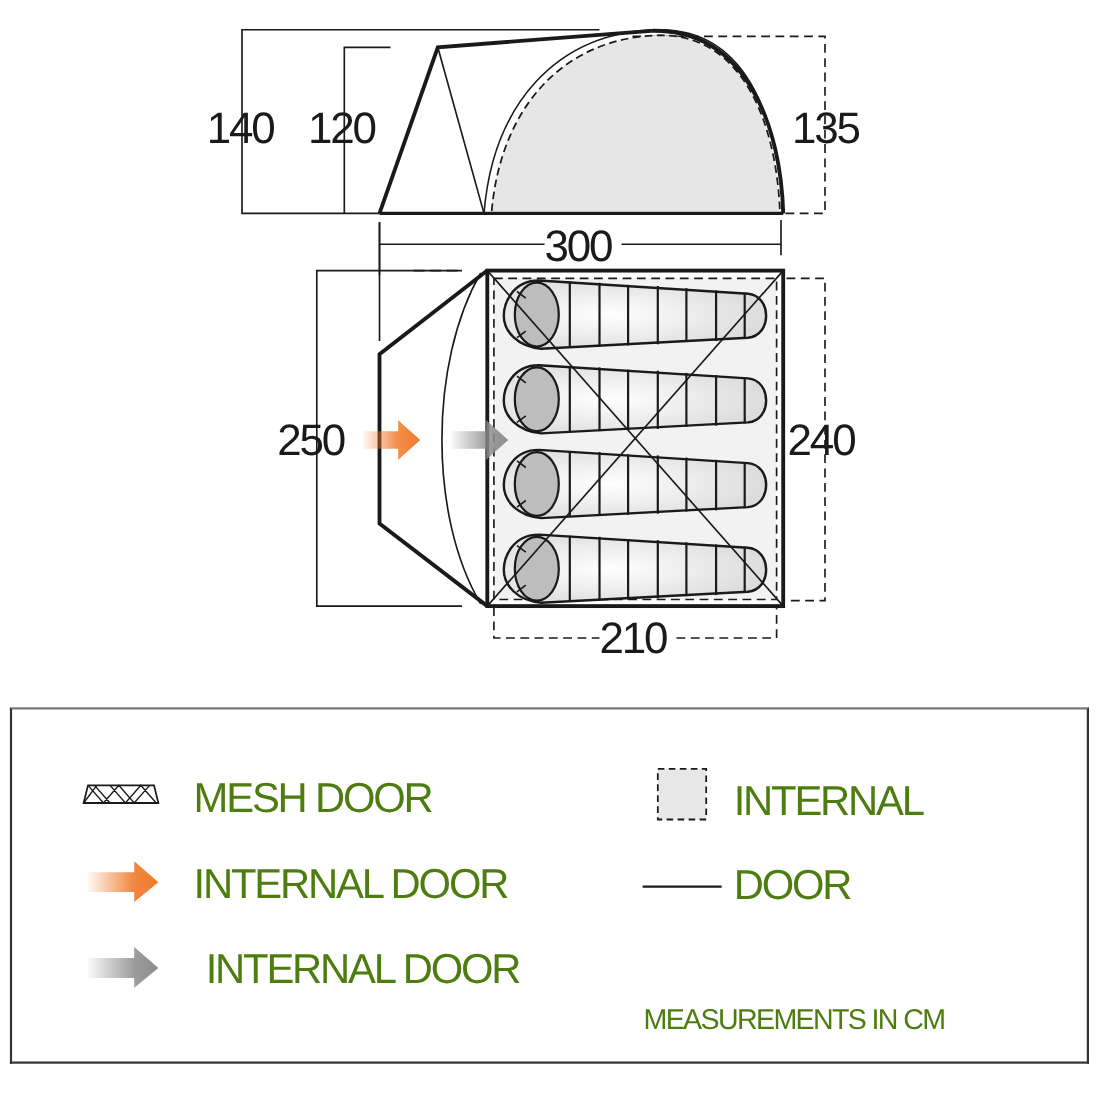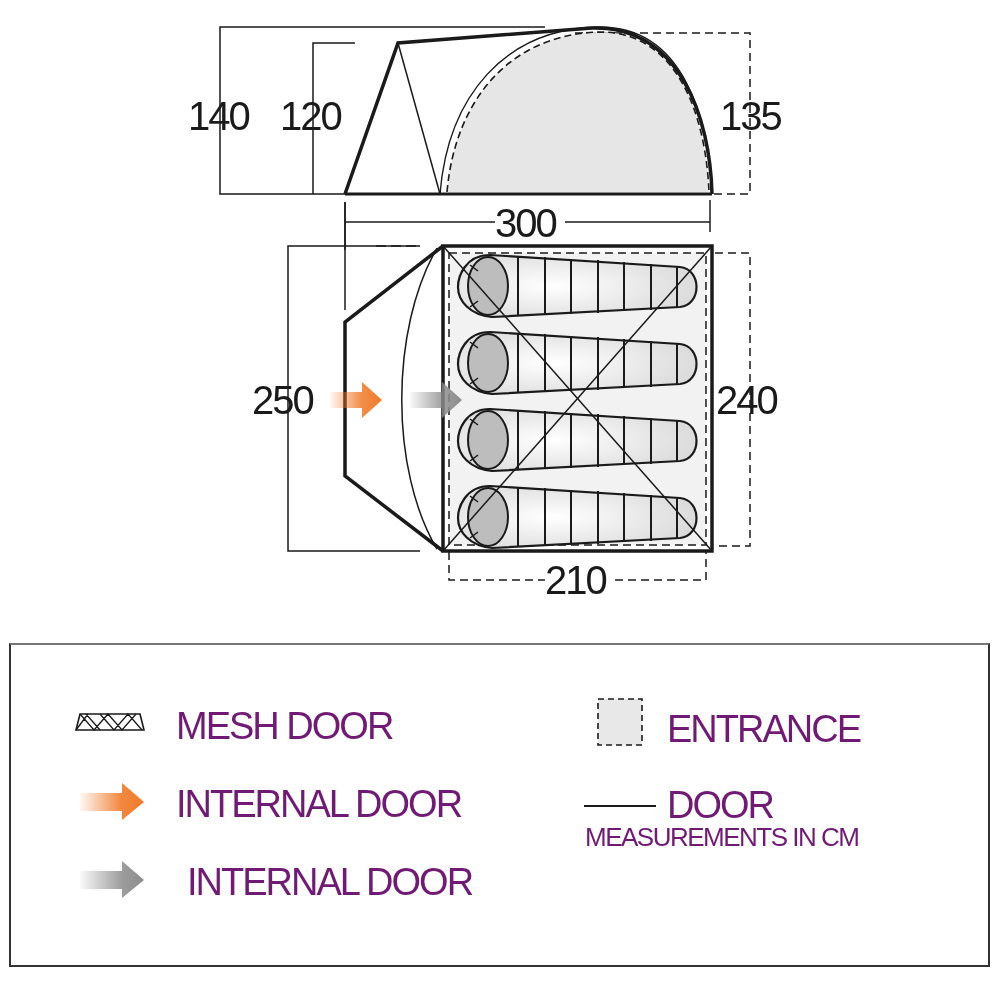--- a/index.html
+++ b/index.html
@@ -3,21 +3,21 @@
   <meta charset="utf-8">
   <style>
     html, body { margin: 0; padding: 0; background: #ffffff; }
     body { width: 1001px; height: 1001px; position: relative; overflow: hidden;
            font-family: "Liberation Sans", sans-serif; color: #1a1a1a; }
     svg.diagram { position: absolute; left: 0; top: 0; }
     .dim { font-family: "Liberation Sans", sans-serif; font-size: 40px; fill: #1a1a1a; letter-spacing: -2px; }
     .legend-box { position: absolute; left: 9px; top: 643px; width: 981px; height: 324px;
                   border: 2px solid #333; border-top-color: #777; box-sizing: border-box; }
     .legend-item { position: absolute; display: flex; align-items: center; }
-    .legend-label { font-size: 38px; letter-spacing: -2px; color: #701a75; white-space: nowrap; }
+    .legend-label { font-size: 38px; letter-spacing: -2px; color: #4d7c0f; white-space: nowrap; }
     .legend-label.small { font-size: 26px; letter-spacing: -1.5px; }
     .legend-icon { position: absolute; }
   </style>
 </head>
 <body>
 
 <svg class="diagram" width="1001" height="640" viewBox="0 0 1001 640">
   <defs>
     <linearGradient id="orangeGrad" x1="0" x2="1" y1="0" y2="0">
       <stop offset="0" stop-color="#f07a2a" stop-opacity="0.05"></stop>
@@ -151,25 +151,25 @@
   <path d="M 0 10 L 42 10 L 42 0 L 64 19 L 42 37 L 42 28 L 0 28 Z" fill="url(#lgGrey)"></path>
 </svg>
 <div class="legend-item" style="left:187px; top:861px;">
   <span class="legend-label">INTERNAL DOOR</span>
 </div>
 
 <svg class="legend-icon" style="left:596px; top:697px;" width="48" height="50" viewBox="0 0 48 50">
   <rect x="2" y="2" width="44" height="46" fill="#e8e8e8" stroke="#1a1a1a" stroke-width="1.6" stroke-dasharray="6,4"></rect>
 </svg>
 <div class="legend-item" style="left:667px; top:708px;">
-  <span class="legend-label">ENTRANCE</span>
+  <span class="legend-label">INTERNAL</span>
 </div>
 
 <svg class="legend-icon" style="left:584px; top:803px;" width="74" height="6" viewBox="0 0 74 6">
   <line x1="0" y1="3" x2="72" y2="3" stroke="#1a1a1a" stroke-width="2"></line>
 </svg>
 <div class="legend-item" style="left:667px; top:784px;">
   <span class="legend-label">DOOR</span>
 </div>
 
-<div class="legend-item" style="left:585px; top:822px;">
+<div class="legend-item" style="left:585px; top:911px;">
   <span class="legend-label small">MEASUREMENTS IN CM</span>
 </div>
 
 </body></html>

